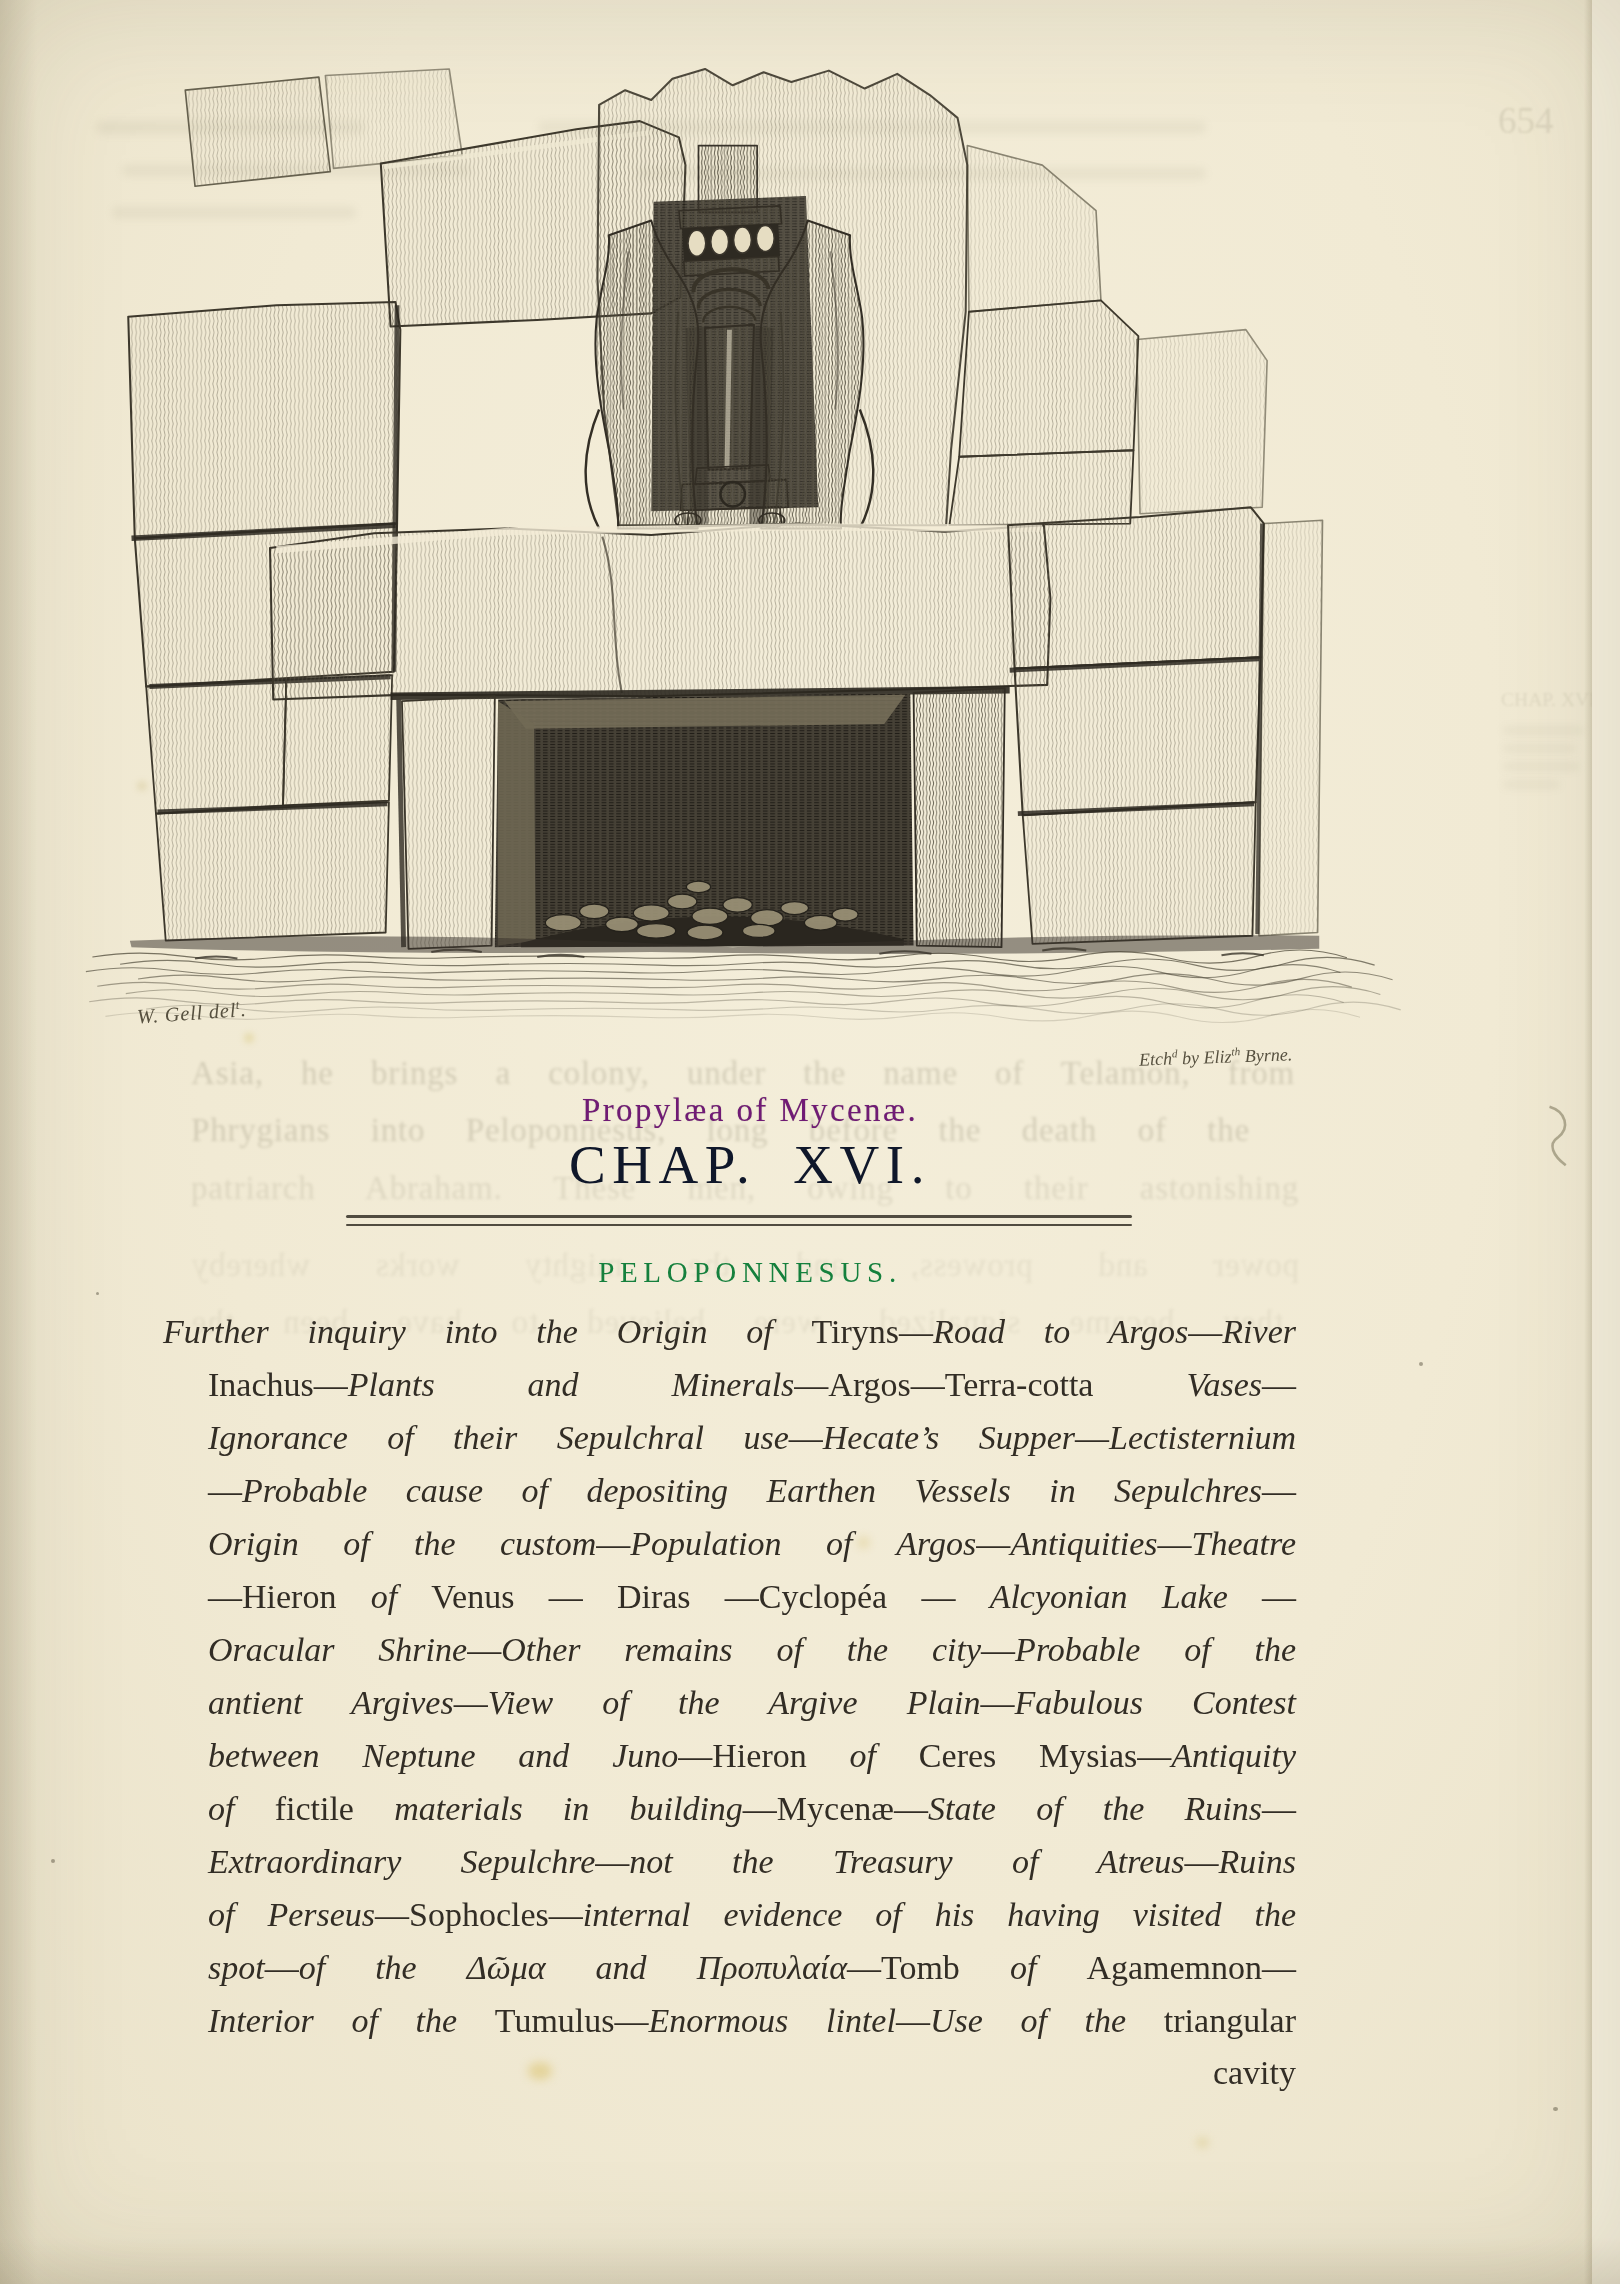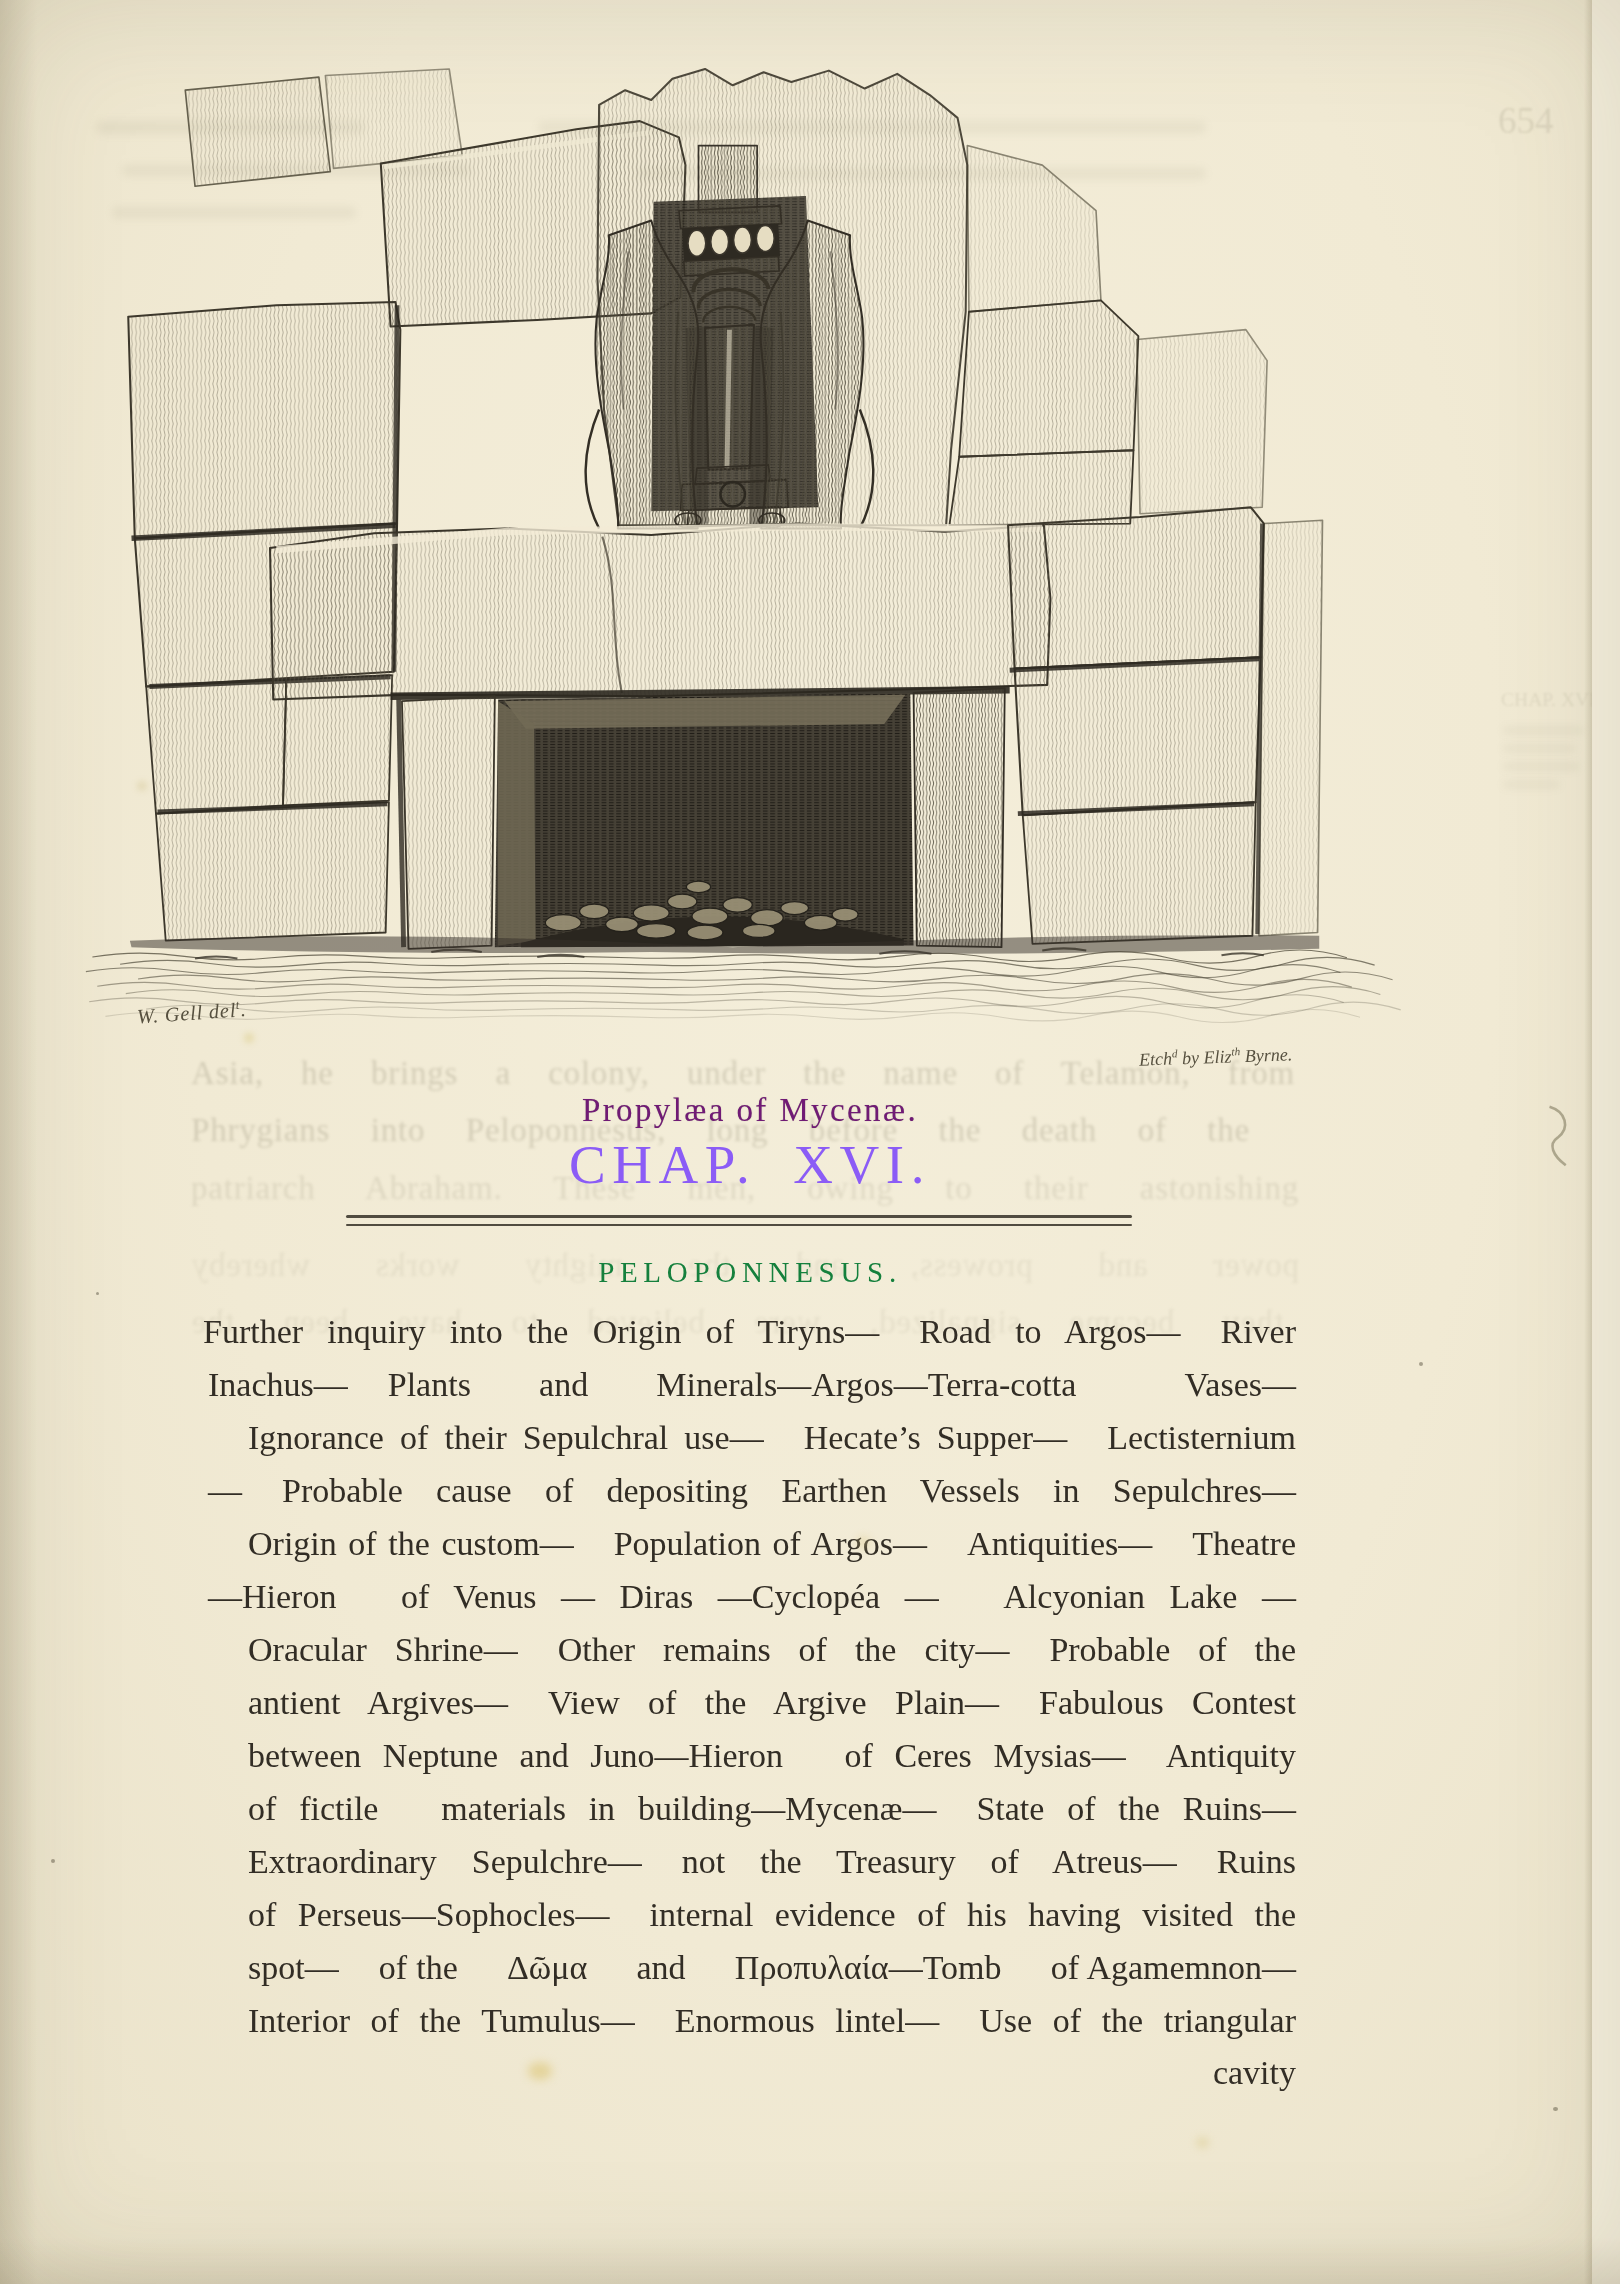--- a/index.html
+++ b/index.html
@@ -24,32 +24,32 @@
   
   .plate{left:81px;top:65px;width:1336px;height:966px;z-index:2;}
   .credit{position:absolute;font-style:italic;color:#56503f;z-index:3;}
   .credit-artist{left:137px;top:1001px;font-size:20.4px;transform:rotate(-4deg);letter-spacing:0.8px;}
   .credit-etcher{left:1139px;top:1046px;font-size:18px;transform:rotate(-2deg);}
   .credit sup{font-size:.62em;}
 
   .caption{left:204px;top:1092px;width:1092px;text-align:center;z-index:3;
     font-size:33px;letter-spacing:2.4px;color:#701a75;text-shadow:0 0 0.8px rgba(90,85,70,.45);}
   .chap{left:204px;top:1133px;width:1092px;text-align:center;z-index:3;
-    font-size:55px;letter-spacing:.12em;word-spacing:.30em;color:#8b5cf6;}
+    font-size:55px;letter-spacing:.12em;word-spacing:.30em;color:#0f172a;}
   .rule{left:346px;width:786px;background:#3a352b;border-radius:1.6px;opacity:.88;z-index:3;}
   .rule1{top:1215px;height:3.3px;}
   .rule2{top:1224px;height:2.4px;}
   .subhead{left:204px;top:1256px;width:1092px;text-align:center;z-index:3;
     font-size:29px;letter-spacing:5.7px;color:#15803d;}
 
   
   .summary{left:208px;top:1305px;width:1088px;z-index:3;font-size:34px;color:#322d25;}
   .sline{line-height:53px;height:53px;text-align:justify;text-align-last:justify;white-space:nowrap;}
   .sline.first{margin-left:-45px;}
-  .sline .it{margin-left:40px;}
+  .sline .it{font-style:italic;}
   .sline .ro{font-style:normal;}
   .sline-last{line-height:53px;text-align:right;font-size:34px;}
 
   
   .ghost{position:absolute;font-size:33px;color:#8e8870;letter-spacing:0.8px;z-index:1;
     text-align:justify;text-align-last:justify;filter:blur(1.5px);white-space:nowrap;}
   .g-strong{opacity:.30;}
   .g-mid{opacity:.20;}
   .g-mir{transform:scaleX(-1);opacity:.13;}
   .gnum{position:absolute;font-size:37px;color:#8e8870;opacity:.20;filter:blur(1.2px);z-index:1;}

